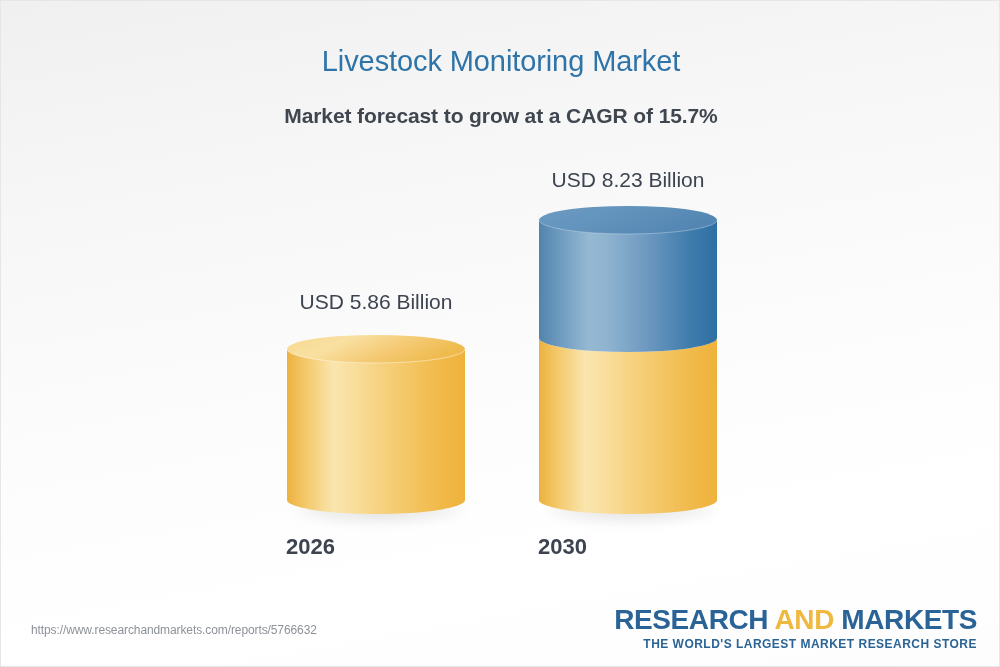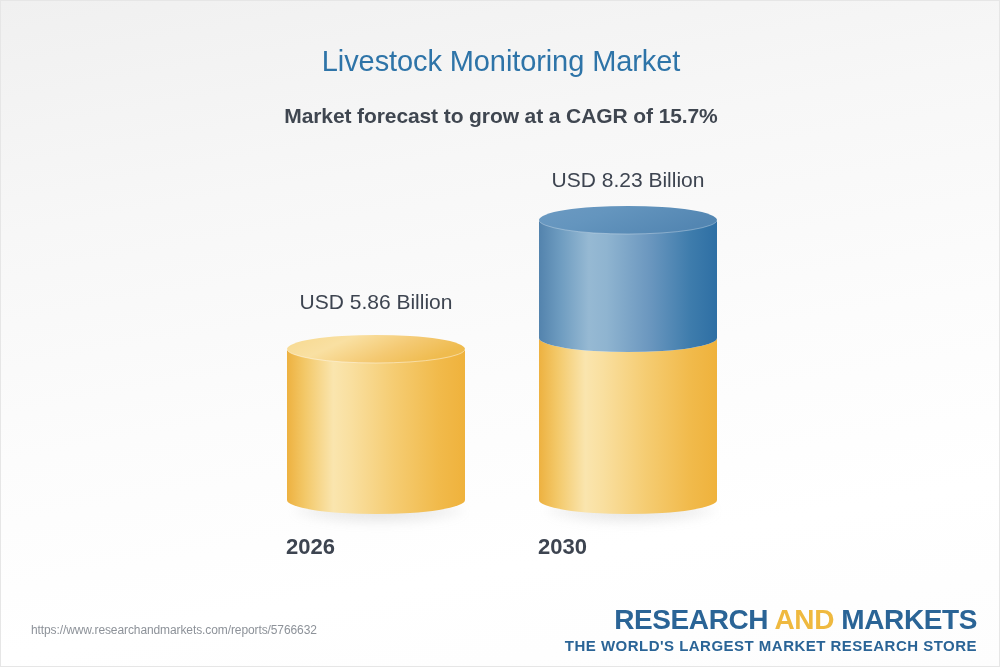--- a/index.html
+++ b/index.html
@@ -108,21 +108,21 @@
     color: #2a6496;
     letter-spacing: -0.4px;
     line-height: 1.05;
     white-space: nowrap;
   }
   .logo-and {
     color: #efb93f;
     text-align: center;
   }
   .logo-tagline {
-    font-size: 15px;
+    font-size: 12px;
     font-weight: bold;
     color: #2a6496;
     letter-spacing: 0.48px;
     padding-top: 3px;
     white-space: nowrap;
   }
 </style>
 </head>
 <body>
 

